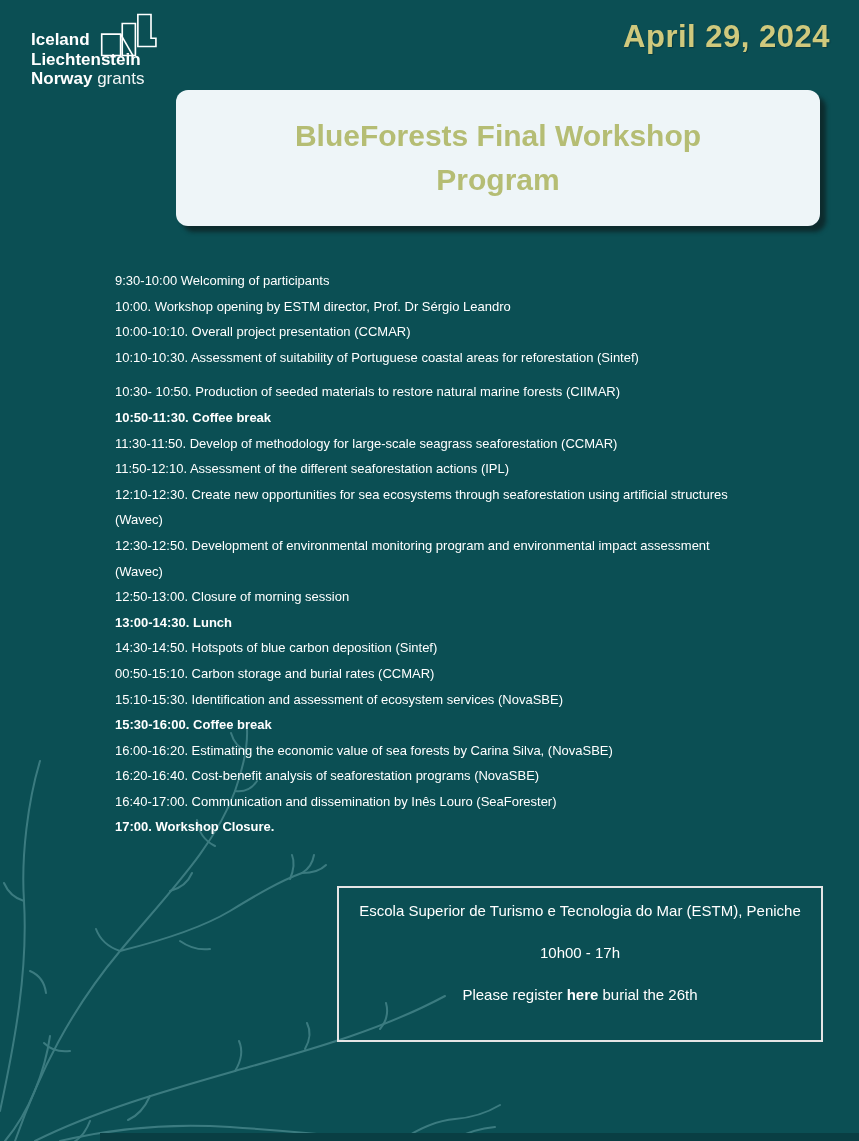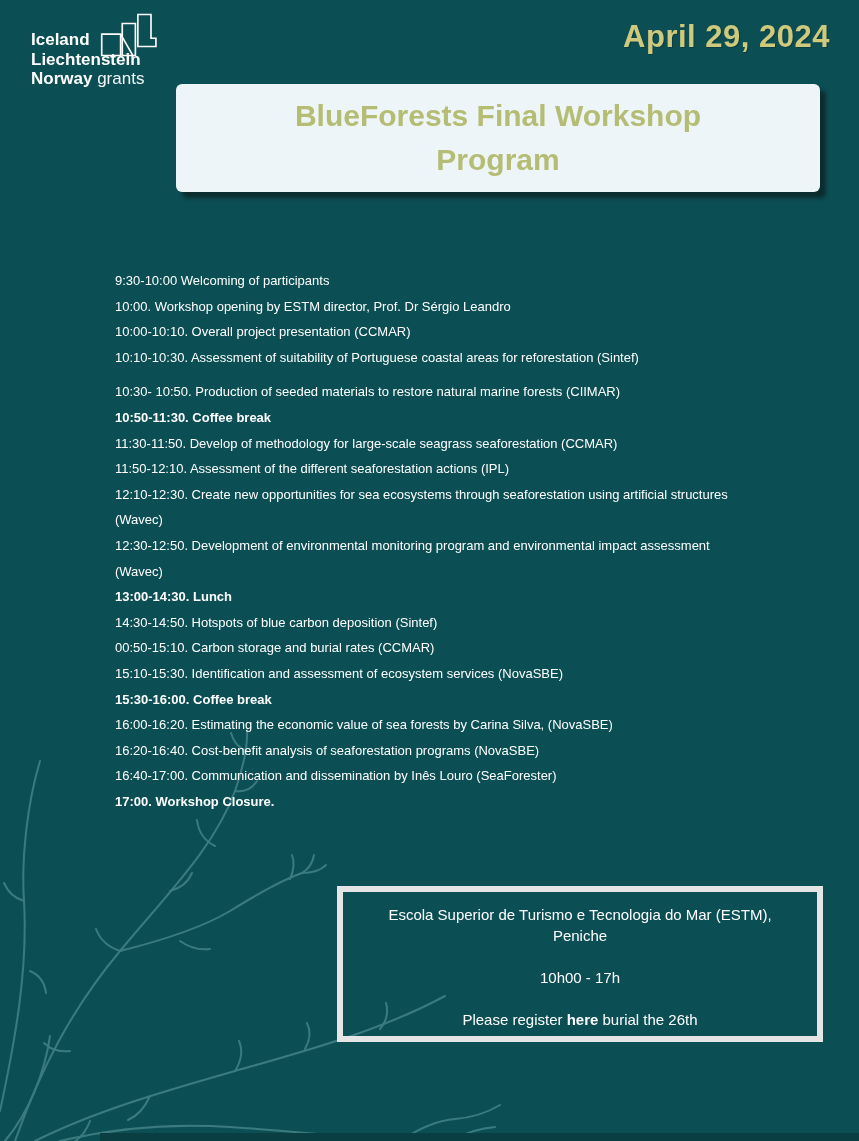--- a/index.html
+++ b/index.html
@@ -16,37 +16,37 @@
   .logo-text{position:absolute;left:4px;top:20px;color:#ffffff;
     font-size:17px;font-weight:bold;line-height:19.5px;white-space:nowrap;}
   .logo-text .grants{font-weight:normal;opacity:.95;}
 
   
   .date{position:absolute;right:29px;top:19px;
     color:#cfc97d;font-size:31px;font-weight:bold;letter-spacing:.5px;
     text-shadow:1px 1px 1px rgba(0,0,0,.25);}
 
   
-  .title-card{position:absolute;left:176px;top:84px;width:644px;height:108px;
-    background:#eef5f8;border-radius:6px;
+  .title-card{position:absolute;left:176px;top:90px;width:644px;height:136px;
+    background:#eef5f8;border-radius:12px;
     box-shadow:6px 6px 4px rgba(15,15,15,.55);
     display:flex;align-items:center;justify-content:center;}
   .title-card h1{margin:0;width:480px;text-align:center;
     color:#b5bd74;font-size:30px;font-weight:bold;line-height:44px;}
 
   
   .schedule{position:absolute;left:115px;top:268px;width:640px;
     color:#ffffff;font-size:13px;line-height:25.6px;}
   .sched-item{margin:0;}
   .sched-item.bold{font-weight:bold;}
   .sched-item.gap{margin-top:9px;}
 
   
   .venue-card{position:absolute;left:337px;top:886px;width:486px;height:156px;
-    border:6px solid #e5e5e5;box-sizing:border-box;
+    border:2px solid #e5e5e5;box-sizing:border-box;
     color:#ffffff;text-align:center;font-size:15px;line-height:21px;
     padding-top:12px;}
   .venue-name{margin:0 18px 21px 18px;}
   .venue-hours{margin:0 0 21px 0;}
   .register-line{margin:0;}
   .register-link{font-weight:bold;cursor:pointer;margin-top:39px;}
 
   
   .seaweed{position:absolute;left:0;bottom:0;pointer-events:none;}
   .footer-strip{position:absolute;left:100px;right:0;bottom:0;height:8px;
@@ -113,20 +113,21 @@
     <div class="sched-item">9:30-10:00 Welcoming of participants</div>
     <div class="sched-item">10:00. Workshop opening by ESTM director, Prof. Dr Sérgio Leandro</div>
     <div class="sched-item">10:00-10:10. Overall project presentation (CCMAR)</div>
     <div class="sched-item">10:10-10:30. Assessment of suitability of Portuguese coastal areas for reforestation (Sintef)</div>
     <div class="sched-item gap">10:30- 10:50. Production of seeded materials to restore natural marine forests (CIIMAR)</div>
     <div class="sched-item bold">10:50-11:30. Coffee break</div>
     <div class="sched-item">11:30-11:50. Develop of methodology for large-scale seagrass seaforestation (CCMAR)</div>
     <div class="sched-item">11:50-12:10. Assessment of the different seaforestation actions (IPL)</div>
     <div class="sched-item">12:10-12:30. Create new opportunities for sea ecosystems through seaforestation using artificial structures (Wavec)</div>
     <div class="sched-item">12:30-12:50. Development of environmental monitoring program and environmental impact assessment (Wavec)</div>
+    <div class="sched-item">12:50-13:00. Closure of morning session</div>
     <div class="sched-item bold">13:00-14:30. Lunch</div>
     <div class="sched-item">14:30-14:50. Hotspots of blue carbon deposition (Sintef)</div>
     <div class="sched-item">00:50-15:10. Carbon storage and burial rates (CCMAR)</div>
     <div class="sched-item">15:10-15:30. Identification and assessment of ecosystem services (NovaSBE)</div>
     <div class="sched-item bold">15:30-16:00. Coffee break</div>
     <div class="sched-item">16:00-16:20. Estimating the economic value of sea forests by Carina Silva, (NovaSBE)</div>
     <div class="sched-item">16:20-16:40. Cost-benefit analysis of seaforestation programs (NovaSBE)</div>
     <div class="sched-item">16:40-17:00. Communication and dissemination by Inês Louro (SeaForester)</div>
     <div class="sched-item bold">17:00. Workshop Closure.</div>
   </div>

